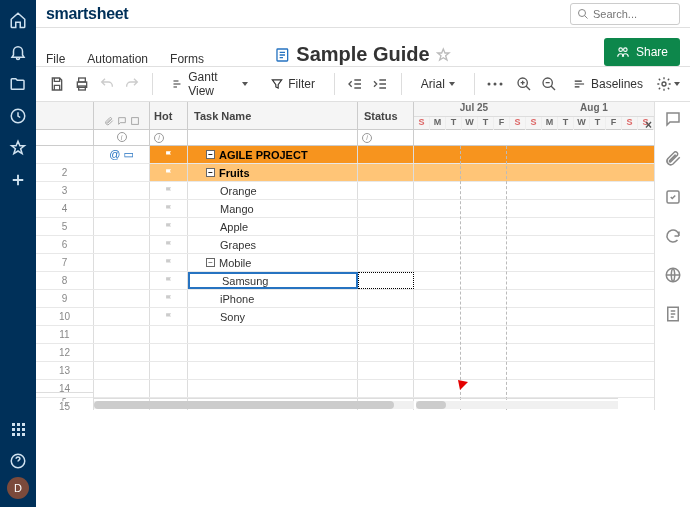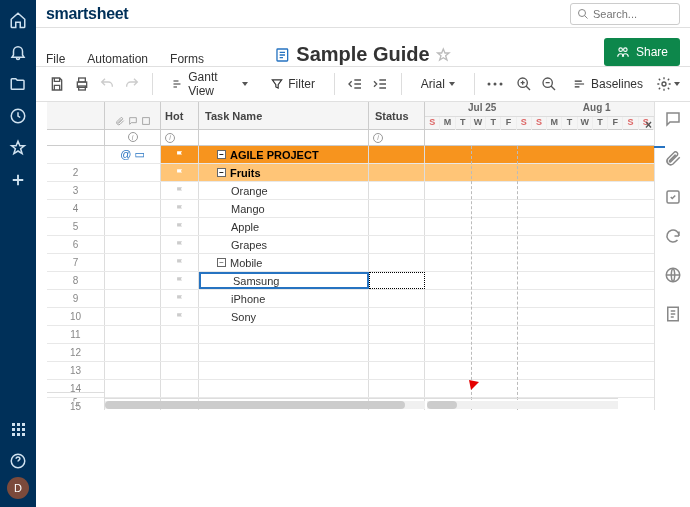--- a/index.html
+++ b/index.html
@@ -24,21 +24,21 @@
 .doc-title{font-size:20px;font-weight:600;}
 .star-icon{color:#bbb;}
 .share-btn{margin-left:auto;background:#0d874b;color:#fff;border:none;border-radius:3px;height:28px;padding:0 12px;display:flex;align-items:center;gap:6px;font-size:12px;cursor:pointer;}
 .toolbar{height:36px;border-top:1px solid #e0e0e0;border-bottom:1px solid #e0e0e0;display:flex;align-items:center;padding:0 10px;gap:4px;}
 .tb-icon{width:24px;height:24px;display:flex;align-items:center;justify-content:center;color:#555;cursor:pointer;border-radius:2px;}
 .tb-icon.disabled{color:#ccc;}
 .tb-sep{width:1px;height:22px;background:#ddd;margin:0 6px;}
 .tb-btn{display:flex;align-items:center;gap:4px;padding:0 8px;height:26px;border:1px solid transparent;cursor:pointer;font-size:12px;color:#333;}
 .caret-dn{width:0;height:0;border-left:3px solid transparent;border-right:3px solid transparent;border-top:4px solid #555;}
 .tb-spacer{flex:1;}
-.content{flex:1;display:flex;position:relative;overflow:hidden;margin-left:11px;}
+.content{flex:1;display:flex;position:relative;overflow:hidden;}
 .grid-wrap{flex:1;display:flex;flex-direction:column;position:relative;}
 .right-panel{width:36px;border-left:1px solid #e0e0e0;display:flex;flex-direction:column;align-items:center;padding-top:8px;gap:18px;}
 .rp-icon{color:#888;cursor:pointer;}
 .rp-icon svg{width:18px;height:18px;}
 .grid-head{display:flex;height:28px;background:#f5f5f5;border-bottom:1px solid #ccc;font-size:11px;font-weight:600;color:#444;}
 .col-num{width:58px;border-right:1px solid #ccc;display:flex;align-items:flex-end;justify-content:center;padding-bottom:2px;}
 .col-icons{width:56px;border-right:1px solid #ccc;display:flex;gap:3px;align-items:flex-end;justify-content:center;padding-bottom:3px;color:#999;}
 .col-icons svg{width:10px;height:10px;}
 .col-hot{width:38px;border-right:1px solid #ccc;display:flex;align-items:center;padding-left:4px;}
 .col-task{width:170px;border-right:1px solid #ccc;display:flex;align-items:center;padding-left:6px;text-align:right;}

